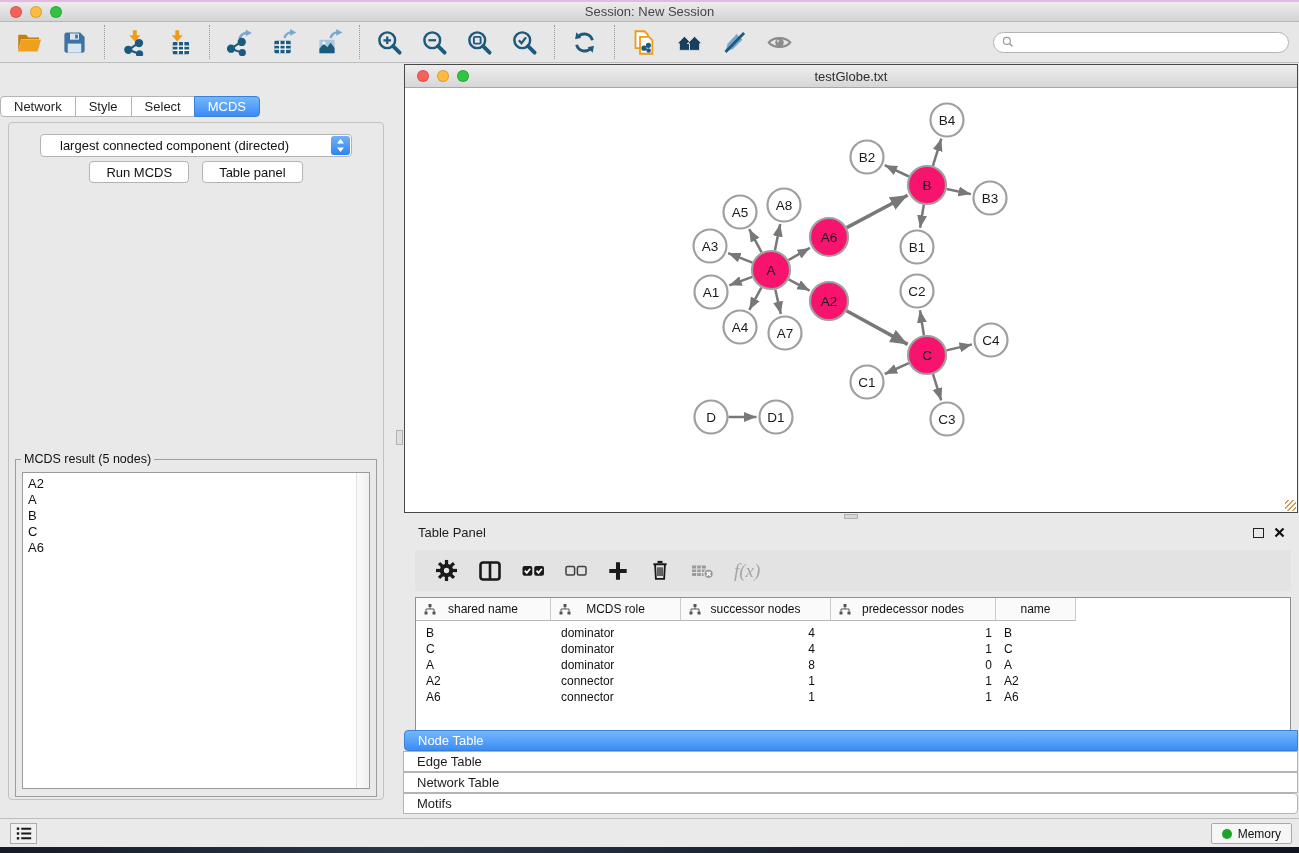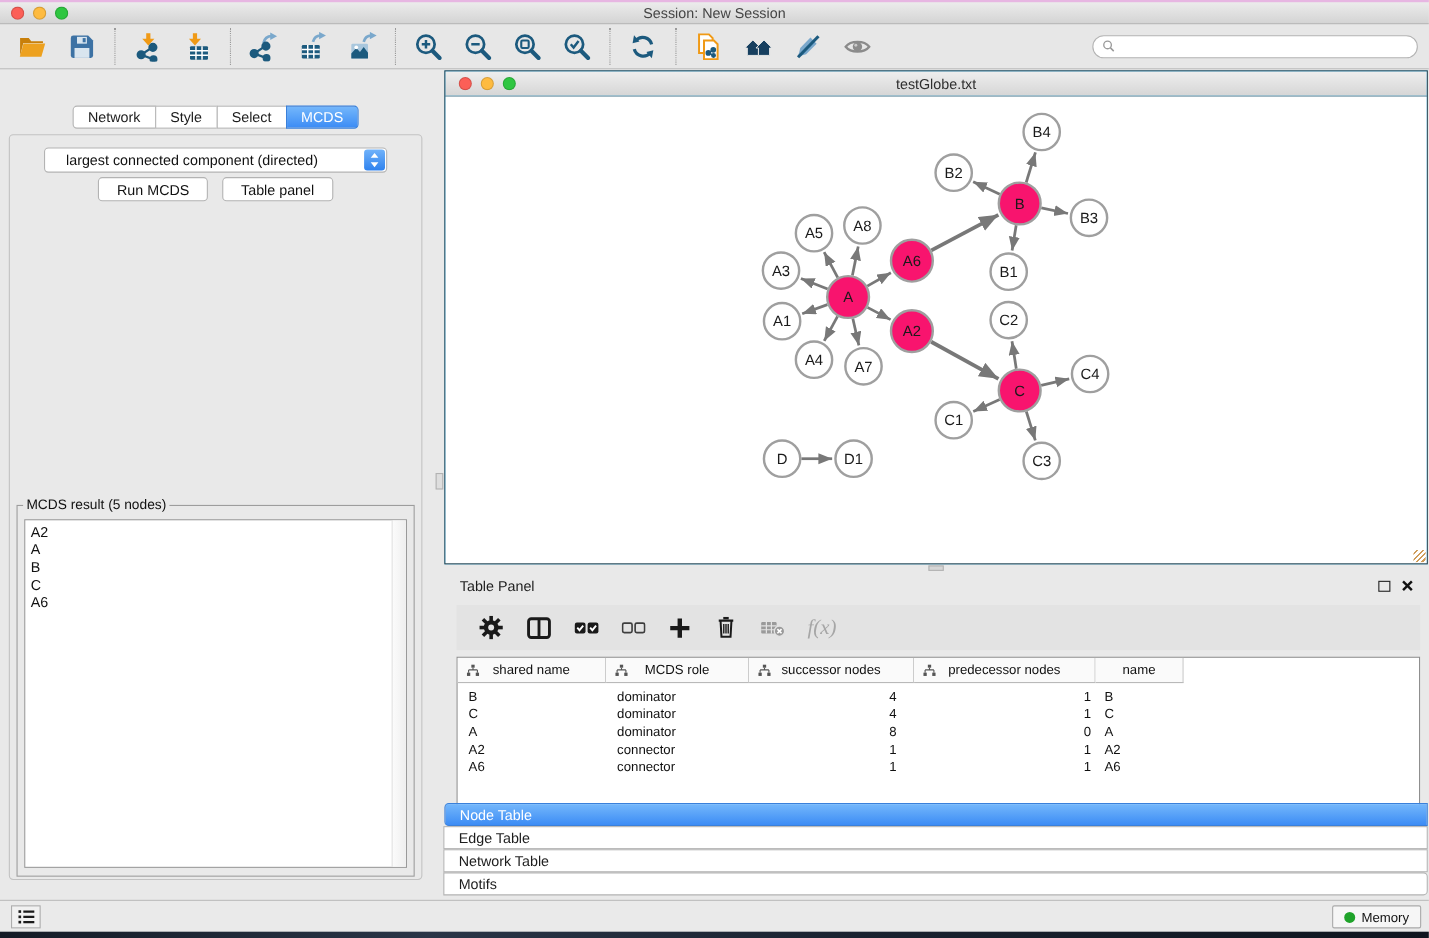--- a/index.html
+++ b/index.html
@@ -37,42 +37,42 @@
   .seg.first { border-radius:4px 0 0 4px; margin-left:0; }
   .seg.last  { border-radius:0 4px 4px 0; }
   .seg.active { background:linear-gradient(#74b7fb,#3c8cf5); border-color:#3a80da; color:#fff; }
 
   .btn { height:22px; padding:0 16px; background:#fff; border:1px solid #b3b3b3; border-radius:4px;
     font-size:13px; color:#111; }
 
   
   .cp { position:absolute; left:0; top:63px; width:392px; height:755px; }
   .cp-header { height:28px; display:flex; align-items:center; padding:0 13px; justify-content:space-between; }
-  .cp-tabs { position:absolute; top:33px; left:0; right:0; display:flex; justify-content:center; }
+  .cp-tabs { position:absolute; top:33px; left:0; right:0; display:flex; justify-content:flex-start; }
   .cp-box { position:absolute; top:59px; left:8px; right:8px; bottom:18px;
     border:1px solid #c2c2c2; border-radius:4px; }
   .opt-label { text-align:center; margin-top:17px; font-size:13.5px; color:#111; }
   .opt-select { position:relative; margin:11px auto 4px; width:312px; height:23px; background:#fff;
     border:1px solid #b3b3b3; border-radius:4px; font-size:13px; line-height:21px; padding-left:19px; color:#111;}
   .opt-stepper { position:absolute; right:1px; top:1px; bottom:1px; width:19px; border-radius:3px;
     background:linear-gradient(#70b2fa,#2f82ee); display:flex; align-items:center; justify-content:center; }
   .opt-buttons { display:flex; justify-content:center; gap:13px; }
   .fieldset { position:absolute; left:6px; right:6px; top:336px; bottom:2px; border:1px solid #9d9d9d; }
   .fieldset .legend { position:absolute; top:-8px; left:5px; background:#e9e9e9; padding:0 3px;
     font-size:12.5px; color:#111; }
   .list-box { position:absolute; left:6px; right:6px; top:12px; bottom:7px; background:#fff;
     border:1px solid #9a9a9a; overflow:hidden; }
   .scroll-track { position:absolute; right:0; top:0; bottom:0; width:13px;
     background:linear-gradient(90deg,#fbfbfb,#efefef); border-left:1px solid #e0e0e0; }
   .mcds-item { font-size:13px; line-height:16px; padding-left:5px; color:#111; }
   .mcds-list { padding-top:3px; }
 
   
   .nw { position:absolute; left:404px; top:64px; width:894px; height:449px; border:1px solid #474747;
-    background:#0ea5e9; }
+    background:#7dd3fc; }
   .nw-titlebar { position:relative; height:23px; background:linear-gradient(#eeeeee,#d6d6d6);
     border-bottom:1px solid #a8a8a8; display:flex; align-items:center; justify-content:center;
     font-size:13px; color:#2e2e2e; }
   .nw .lights { top:5px; left:12px; }
   .nw-canvas { position:absolute; top:23px; left:0; right:0; bottom:0; background:#fff; }
   .nw-canvas svg { position:absolute; left:0; top:0; }
   .resize-grip { position:absolute; right:1px; bottom:1px; width:11px; height:11px;
     background:repeating-linear-gradient(135deg, transparent 0 2px, #cf9c59 2px 3.5px); }
 
   .vdiv { position:absolute; left:404px; top:513px; width:894px; height:6px; display:flex;

